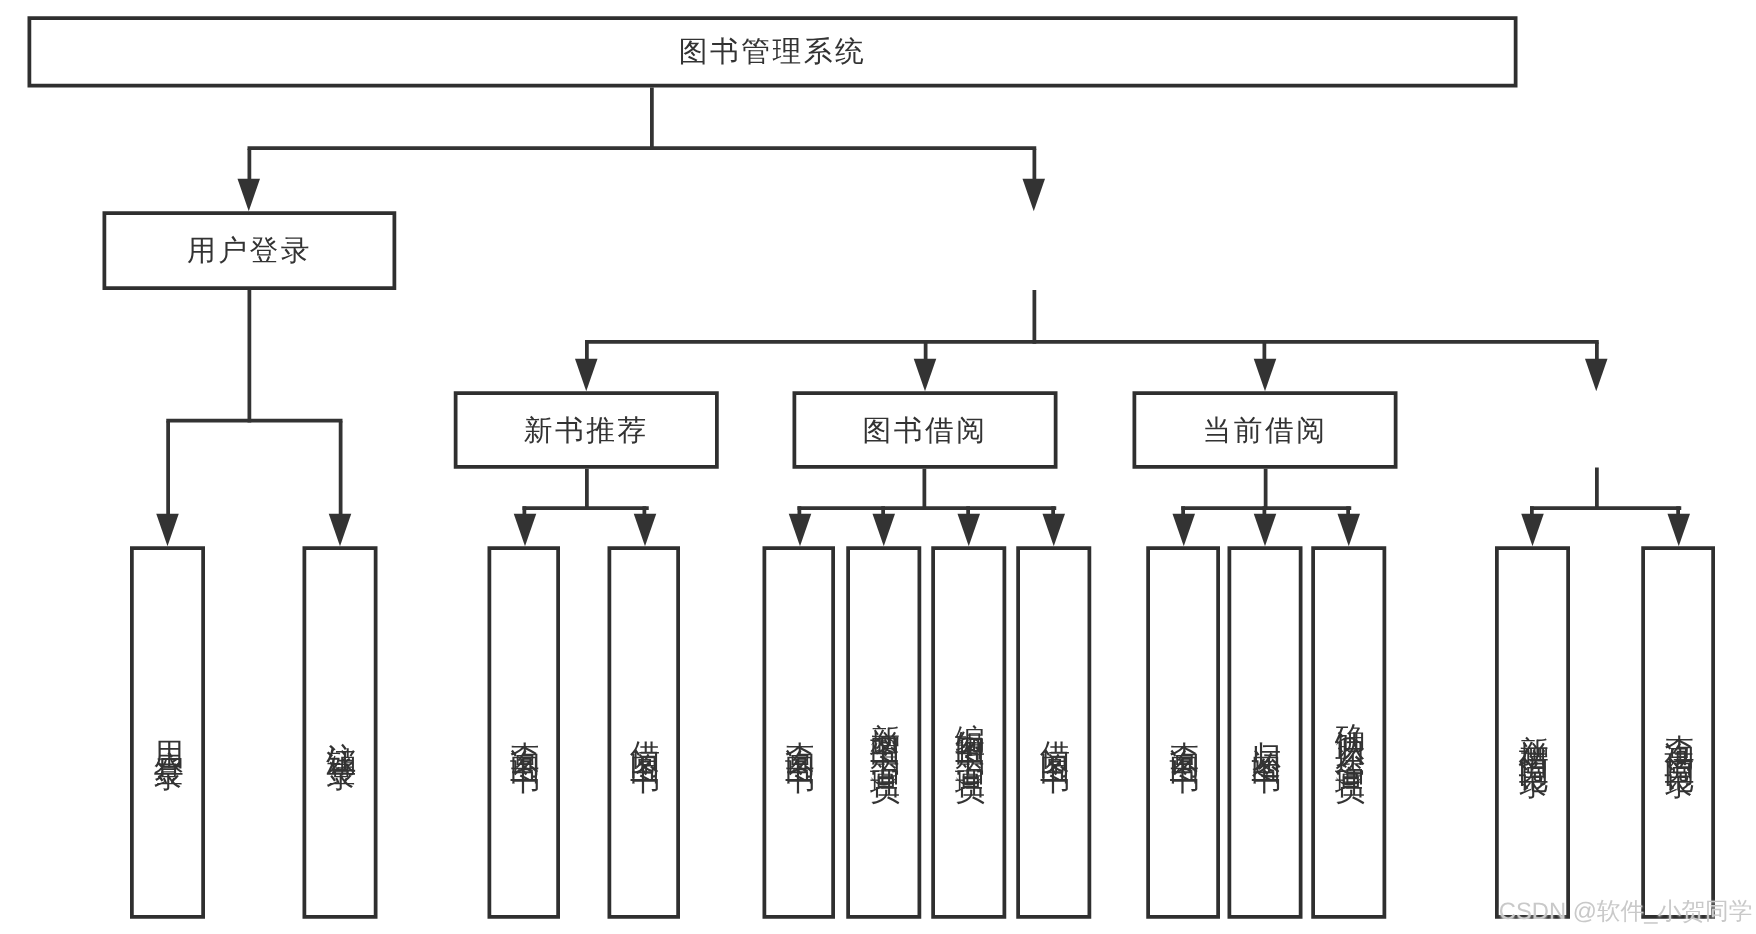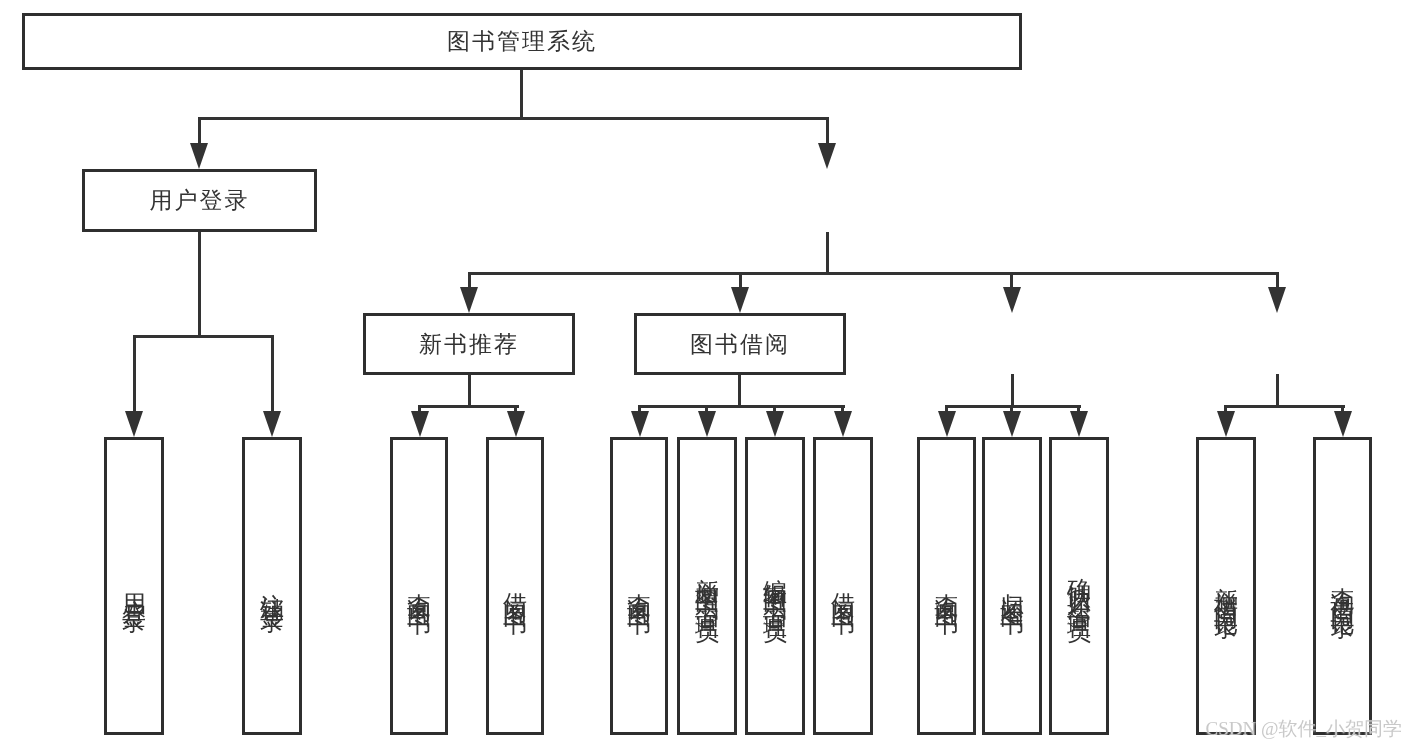--- a/index.html
+++ b/index.html
@@ -33,21 +33,20 @@
   .arr{
     position:absolute;width:0;height:0;
     border-left:9px solid transparent;border-right:9px solid transparent;
     border-top:26px solid var(--line,#333333);
   }
   .watermark{
     position:absolute;top:716px;right:3px;z-index:5;
     font-size:19px;white-space:nowrap;
     color:var(--watermark,#c9c9c9);
     text-shadow:0 1px 2px rgba(255,255,255,0.9);
-    font-family:Liberation Serif, serif;
   }
 </style>
 </head>
 <body>
 
 <div class="stage">
 
   <div class="cl vl" style="left:520px;top:69px;height:50px"></div>
   <div class="cl hl" style="left:198px;top:117px;width:631px"></div>
   <div class="cl vl" style="left:198px;top:119px;height:28px"></div>
@@ -100,29 +99,30 @@
   <div class="arr" style="left:1003px;top:411px"></div>
   <div class="arr" style="left:1070px;top:411px"></div>
 
   <div class="cl vl" style="left:1276px;top:374px;height:34px"></div>
   <div class="cl hl" style="left:1224px;top:405px;width:121px"></div>
   <div class="cl vl" style="left:1224px;top:405px;height:9px"></div>
   <div class="cl vl" style="left:1341px;top:405px;height:9px"></div>
   <div class="arr" style="left:1217px;top:411px"></div>
   <div class="arr" style="left:1334px;top:411px"></div>
 
-  <div class="node" style="left:22px;top:13px;width:1000px;height:57px">图书管理系统</div>
+  <div class="node" style="left:22px;top:13px;width:1192px;height:57px">图书管理系统</div>
 
   <div class="node" style="left:82px;top:169px;width:235px;height:63px">用户登录</div>
 
 
   <div class="node" style="left:363px;top:313px;width:212px;height:62px">新书推荐</div>
 
   <div class="node" style="left:634px;top:313px;width:212px;height:62px">图书借阅</div>
 
+  <div class="node" style="left:906px;top:313px;width:212px;height:62px">当前借阅</div>
 
 
   <div class="vnode" style="left:104px;width:60px">
     <span class="vtext">用户登录</span>
   </div>
   <div class="vnode" style="left:242px;width:60px">
     <span class="vtext">注销登录</span>
   </div>
 
   <div class="vnode" style="left:390px;width:58px">

